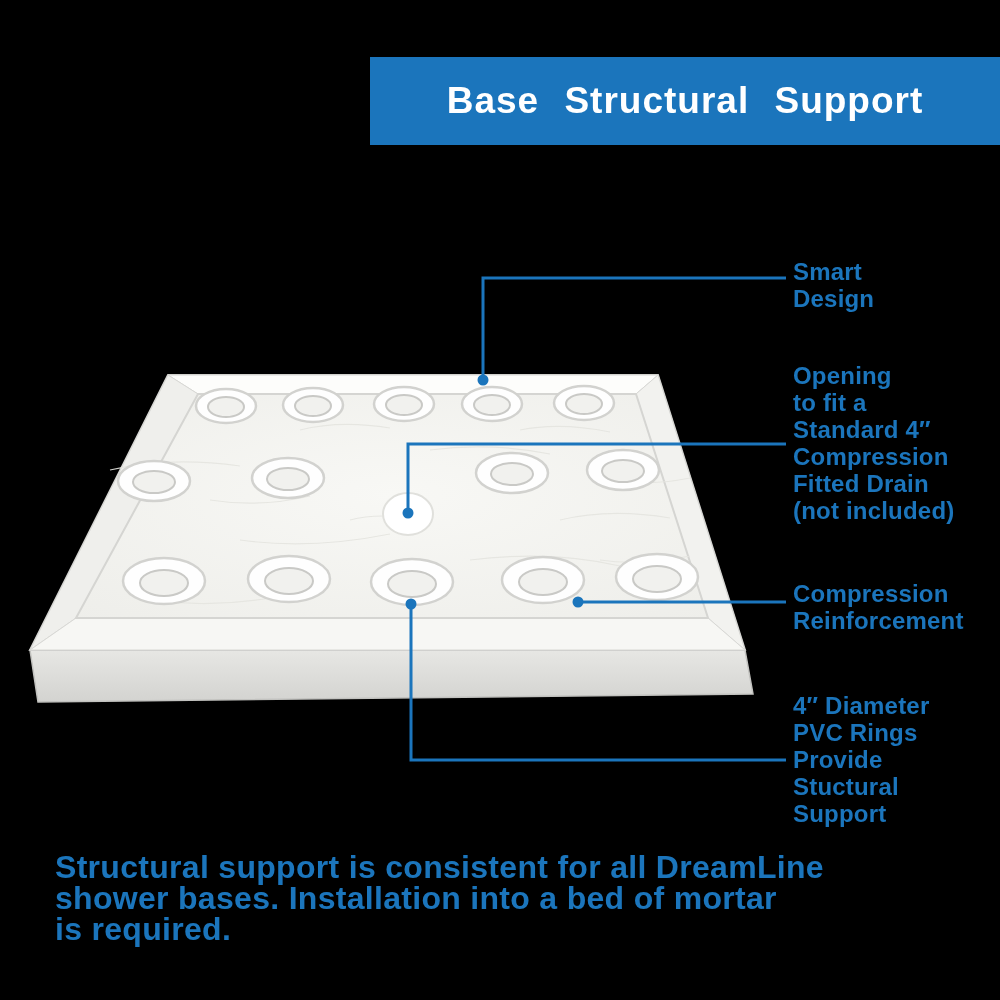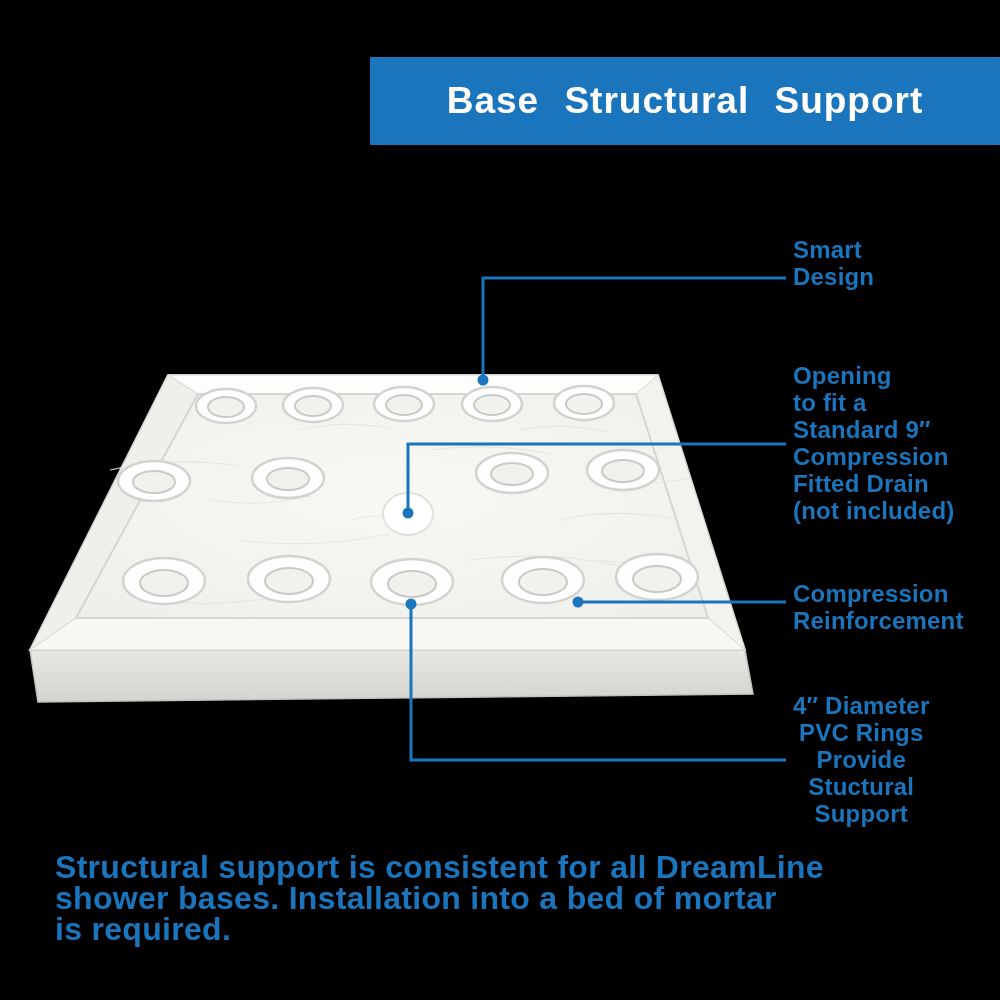--- a/index.html
+++ b/index.html
@@ -38,24 +38,24 @@
   .callout-label {
     position: absolute;
     left: 793px;
     color: #1b75bc;
     font-weight: bold;
     font-size: 24px;
     line-height: 27px;
     letter-spacing: 0.2px;
     white-space: pre-line;
   }
-  .label-smart      { top: 236px; }
+  .label-smart      { top: 258px; }
   .label-drain      { top: 362px; }
   .label-fiberglass { top: 580px; }
-  .label-pvc        { top: 692px; text-align: center; }
+  .label-pvc        { top: 692px; }
   .footer-note {
     position: absolute;
     left: 55px;
     top: 852px;
     color: #1b75bc;
     font-weight: bold;
     font-size: 32px;
     line-height: 31px;
     letter-spacing: 0.3px;
     white-space: pre-line;
@@ -184,21 +184,21 @@
       <circle cx="578" cy="602" r="5.5"></circle>
       <circle cx="411" cy="604" r="5.5"></circle>
     </g>
   </svg>
 
   <div class="callout-label label-smart">Smart
 Design</div>
 
   <div class="callout-label label-drain">Opening
 to fit a
-Standard 9″
+Standard 4″
 Compression
 Fitted Drain
 (not included)</div>
 
   <div class="callout-label label-fiberglass">Compression
 Reinforcement</div>
 
   <div class="callout-label label-pvc">4″ Diameter
 PVC Rings
 Provide

